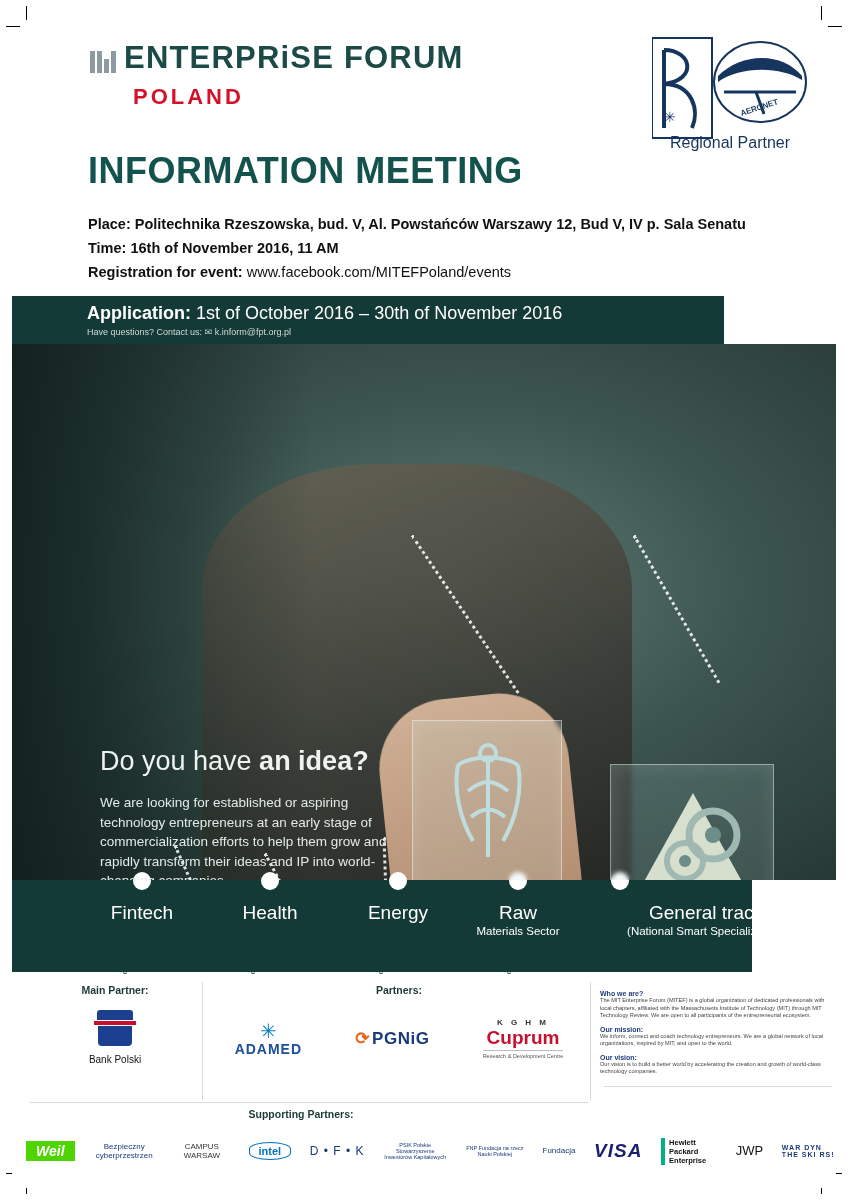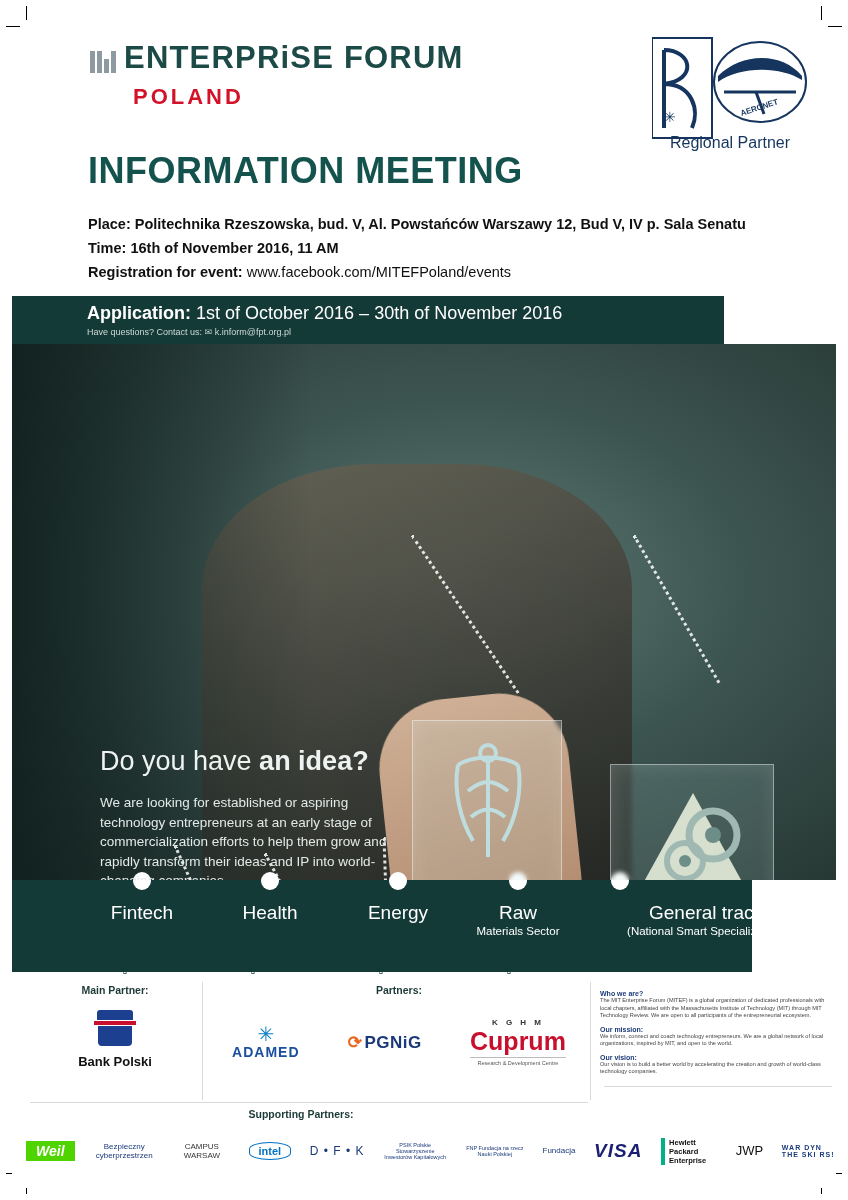--- a/index.html
+++ b/index.html
@@ -88,32 +88,32 @@
   .pcol-title { font-size:10.5px; font-weight:bold; color:#1b3a36; text-align:center; }
   .divider-v { position:absolute; width:1px; background:#d9d9d9; }
   .divider-h { position:absolute; height:1px; background:#d9d9d9; }
 
   .main-partner { position:absolute; left:18px; top:8px; width:170px; }
   .pnp-logo { margin:14px auto 2px; width:46px; height:40px; position:relative; }
   .pnp-top { position:absolute; left:5px; top:0; width:36px; height:10px; background:#1d3f8f; border-radius:3px 3px 0 0;}
   .pnp-mid { position:absolute; left:2px; top:11px; width:42px; height:4px; background:#c8102e; }
   .pnp-bot { position:absolute; left:6px; top:16px; width:34px; height:20px; background:#1d3f8f;
              border-radius:0 0 4px 4px; }
-  .pnp-name { text-align:center; font-size:13px; font-weight:bold; color:#111; margin-top:4px; }
+  .pnp-name { text-align:center; font-size:10px; font-weight:normal; color:#111; margin-top:4px; }
 
   .partners-mid { position:absolute; left:196px; top:8px; width:382px; }
   .pm-logos { display:flex; justify-content:space-around; align-items:center; margin-top:22px; }
   .adamed { text-align:center; }
   .adamed .star { font-size:20px; color:#0d7fc4; line-height:1; }
   .adamed .nm { font-size:14px; font-weight:bold; color:#1b4fa0; letter-spacing:1px; }
   .pgnig { font-size:17px; font-weight:bold; color:#1b3a7a; letter-spacing:0.5px; }
   .pgnig .sw { color:#e8671c; margin-right:2px; }
   .kghm { text-align:center; }
   .kghm .k { font-size:8px; letter-spacing:3px; color:#333; font-weight:bold; }
-  .kghm .c { font-size:25px; font-weight:bold; color:#c8102e; }
+  .kghm .c { font-size:19px; font-weight:bold; color:#c8102e; }
   .kghm .d { font-size:5.5px; color:#555; border-top:1px solid #bbb; padding-top:2px; margin-top:1px; }
 
   .about { position:absolute; left:588px; top:8px; width:236px; }
   .about h5 { font-size:7px; color:#1b3a7a; font-weight:bold; margin-top:6px; }
   .about p { font-size:5.6px; color:#444; line-height:1.35; }
   .findmore { position:absolute; left:588px; top:120px; width:236px; text-align:center; }
   .findmore .fm { font-size:12.5px; color:#111; }
   .findmore .u1, .findmore .u2 { font-size:13.5px; font-weight:bold; color:#15355e; }
 
   .supporting { position:absolute; left:0; top:132px; width:578px; text-align:center;

